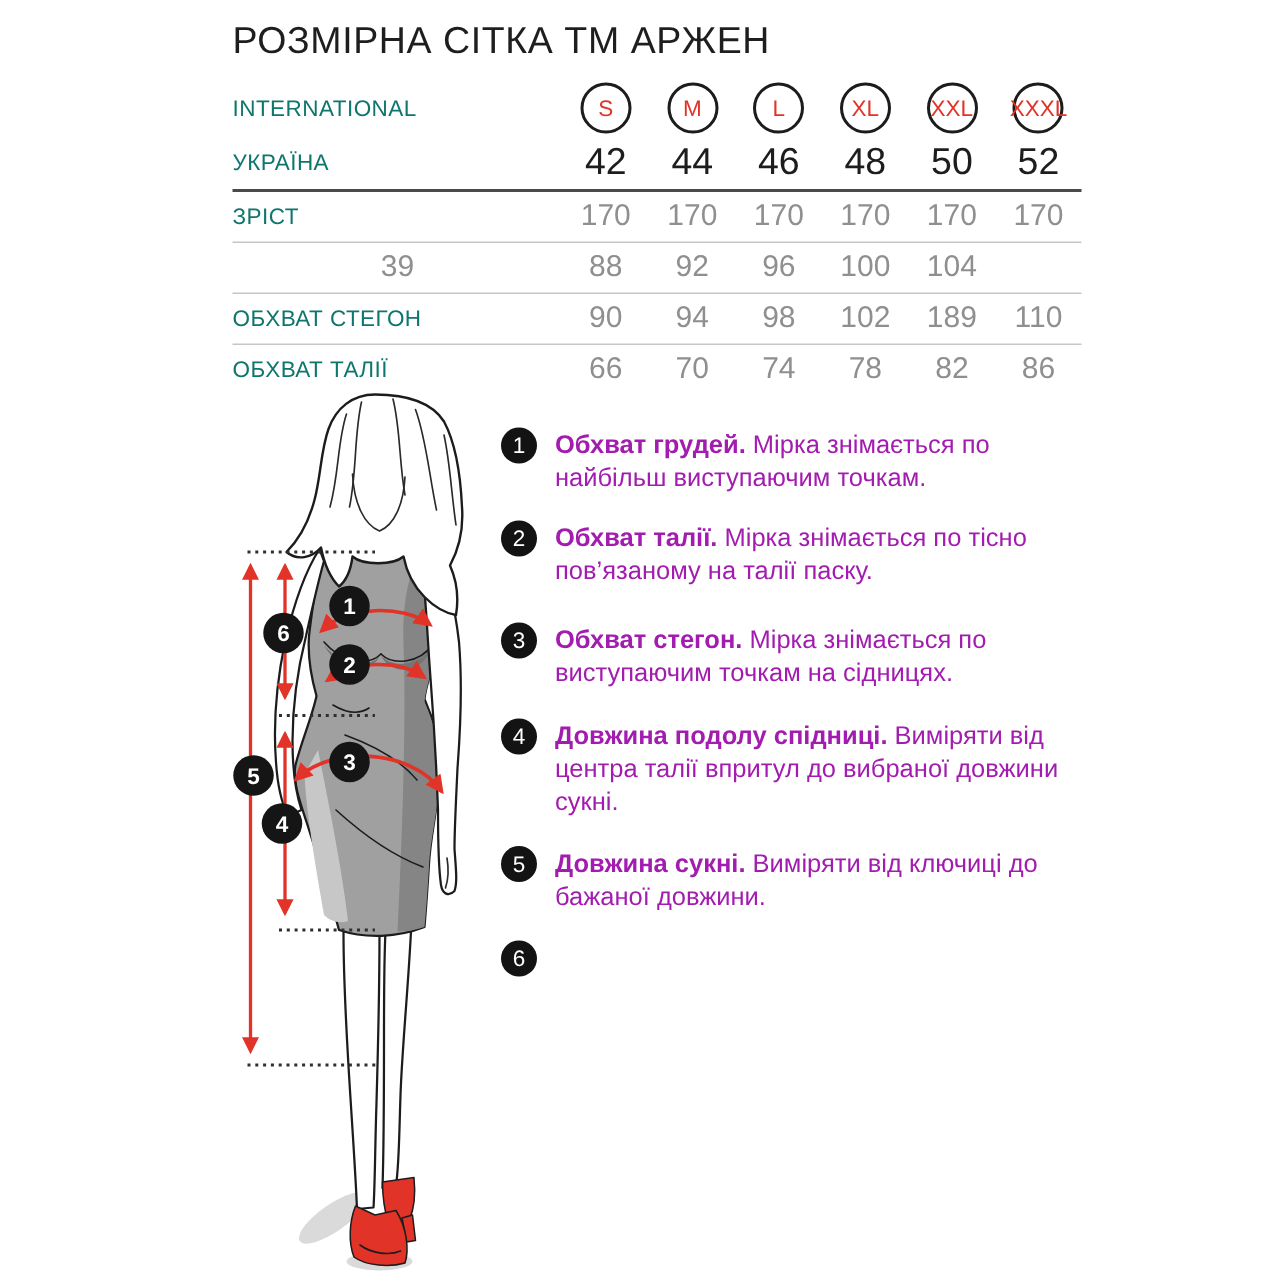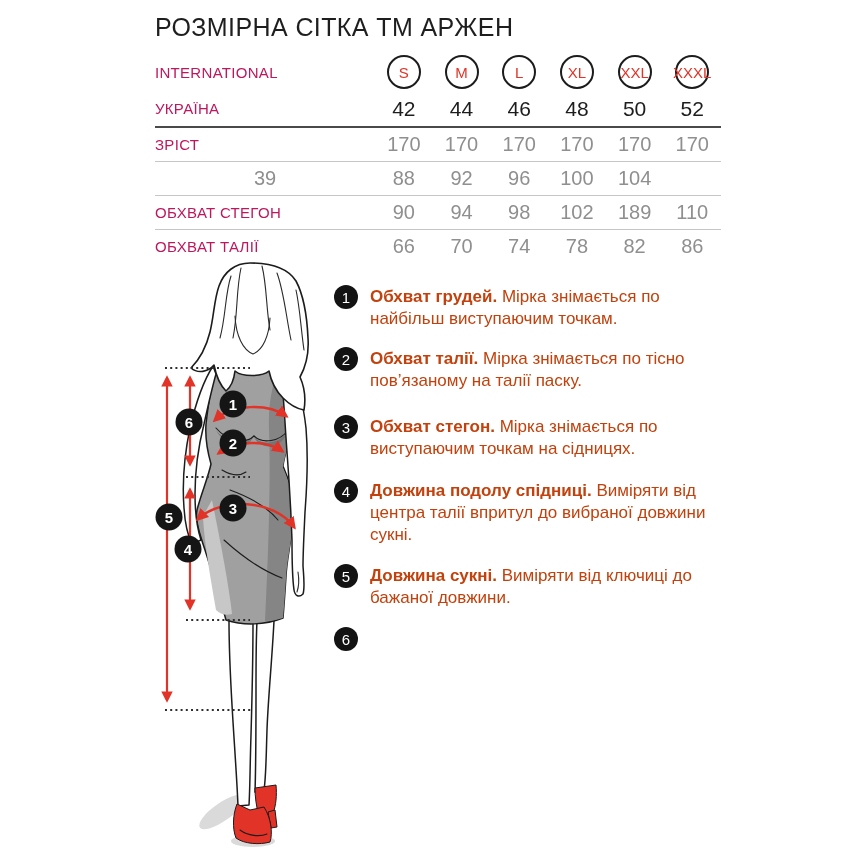--- a/index.html
+++ b/index.html
@@ -13,28 +13,28 @@
   body{font-family:"Liberation Sans", sans-serif;}
   .canvas{position:relative;width:814px;height:850px;background:#fff;overflow:hidden;}
 
   
   .page-title{position:absolute;left:155px;top:13px;font-size:25px;font-weight:400;
     color:#1e1e1e;letter-spacing:.4px;white-space:nowrap;}
 
   
   .size-table{position:absolute;left:155px;top:53px;width:566px;}
   .trow{display:grid;grid-template-columns:220px repeat(6,57.7px);align-items:center;}
-  .rlabel{font-size:15px;color:#be185d;letter-spacing:.3px;}
+  .rlabel{font-size:15px;color:#0f766e;letter-spacing:.3px;}
   .cell{text-align:center;display:flex;align-items:center;justify-content:center;}
   .row-international{height:38px;}
   .row-ukraine{height:35px;}
   .size-circle{display:inline-flex;align-items:center;justify-content:center;
     width:30px;height:30px;border:2px solid #1c1c1c;border-radius:50%;
     color:var(--red);font-size:15px;line-height:1;white-space:nowrap;}
-  .num-dark{font-size:21px;color:var(--ink);}
+  .num-dark{font-size:25px;color:var(--ink);}
   .num-gray{font-size:20px;color:var(--gray-num);}
   .measure-rows{border-top:2px solid var(--line-dark);}
   .mrow{height:33px;border-bottom:1px solid var(--line-light);}
   .mrow:last-child{border-bottom:none;}
 
   
   .figure-wrap{position:absolute;left:140px;top:260px;width:205px;height:590px;}
   .sketch{stroke:#1c1c1c;stroke-width:1.5;fill:#fff;stroke-linejoin:round;stroke-linecap:round;}
   .strand{stroke:#2a2a2a;stroke-width:1.1;fill:none;stroke-linecap:round;}
   .dressfill{fill:#a0a0a0;stroke:#1c1c1c;stroke-width:1.5;stroke-linejoin:round;}
@@ -47,21 +47,21 @@
   .dotline{stroke:#2f2f2f;stroke-width:2;stroke-dasharray:2 3.2;fill:none;}
   .redline{stroke:var(--red);stroke-width:2.2;fill:none;stroke-linecap:round;}
   .marker-dot{fill:#151515;}
   .marker-num{fill:#fff;font-size:15px;font-weight:700;text-anchor:middle;}
 
   
   .legend{position:absolute;left:334px;top:0;width:392px;}
   .legend-item{position:absolute;left:0;display:flex;gap:12px;align-items:flex-start;}
   .legend-num{flex:0 0 24px;width:24px;height:24px;border-radius:50%;background:#131313;
     color:#fff;font-size:15px;display:flex;align-items:center;justify-content:center;margin-top:-1px;}
-  .legend-text{width:352px;font-size:17px;line-height:22px;color:#c2410c;}
+  .legend-text{width:352px;font-size:17px;line-height:22px;color:#a21caf;}
   .legend-text b{font-weight:700;}
 </style>
 </head>
 <body>
 
 <div class="canvas">
 
   <div class="page-title">РОЗМІРНА СІТКА ТМ АРЖЕН</div>
 
   <div class="size-table">

